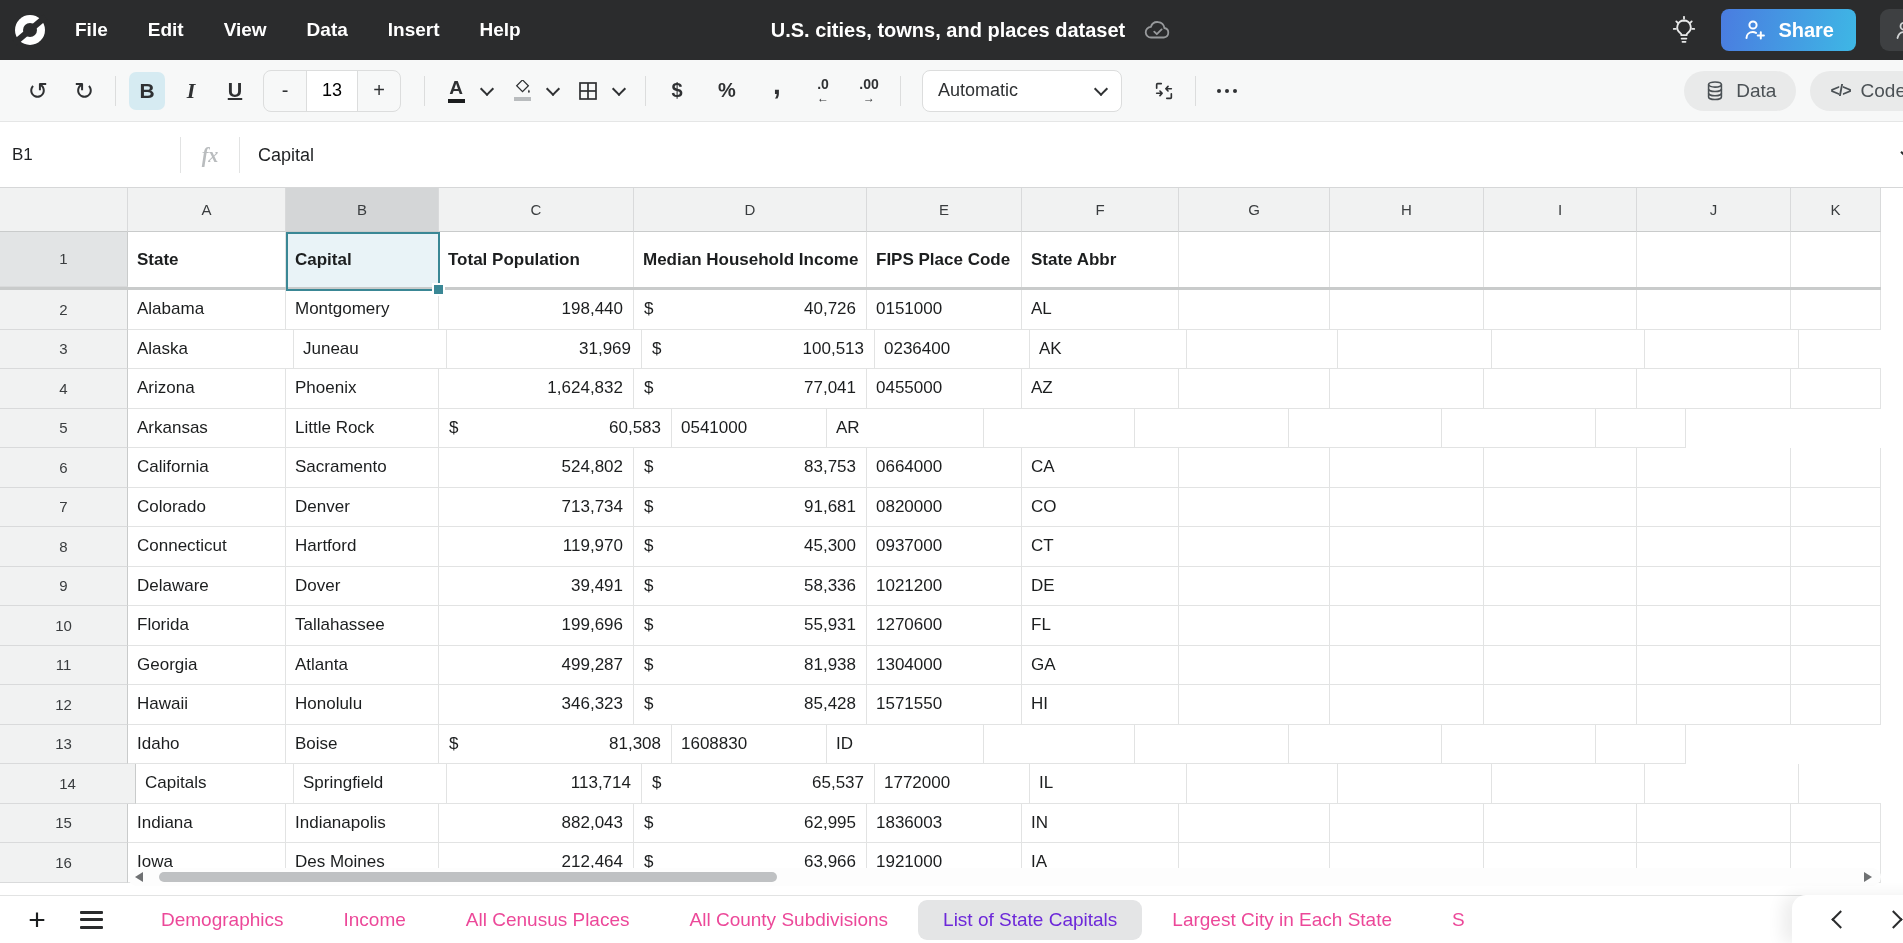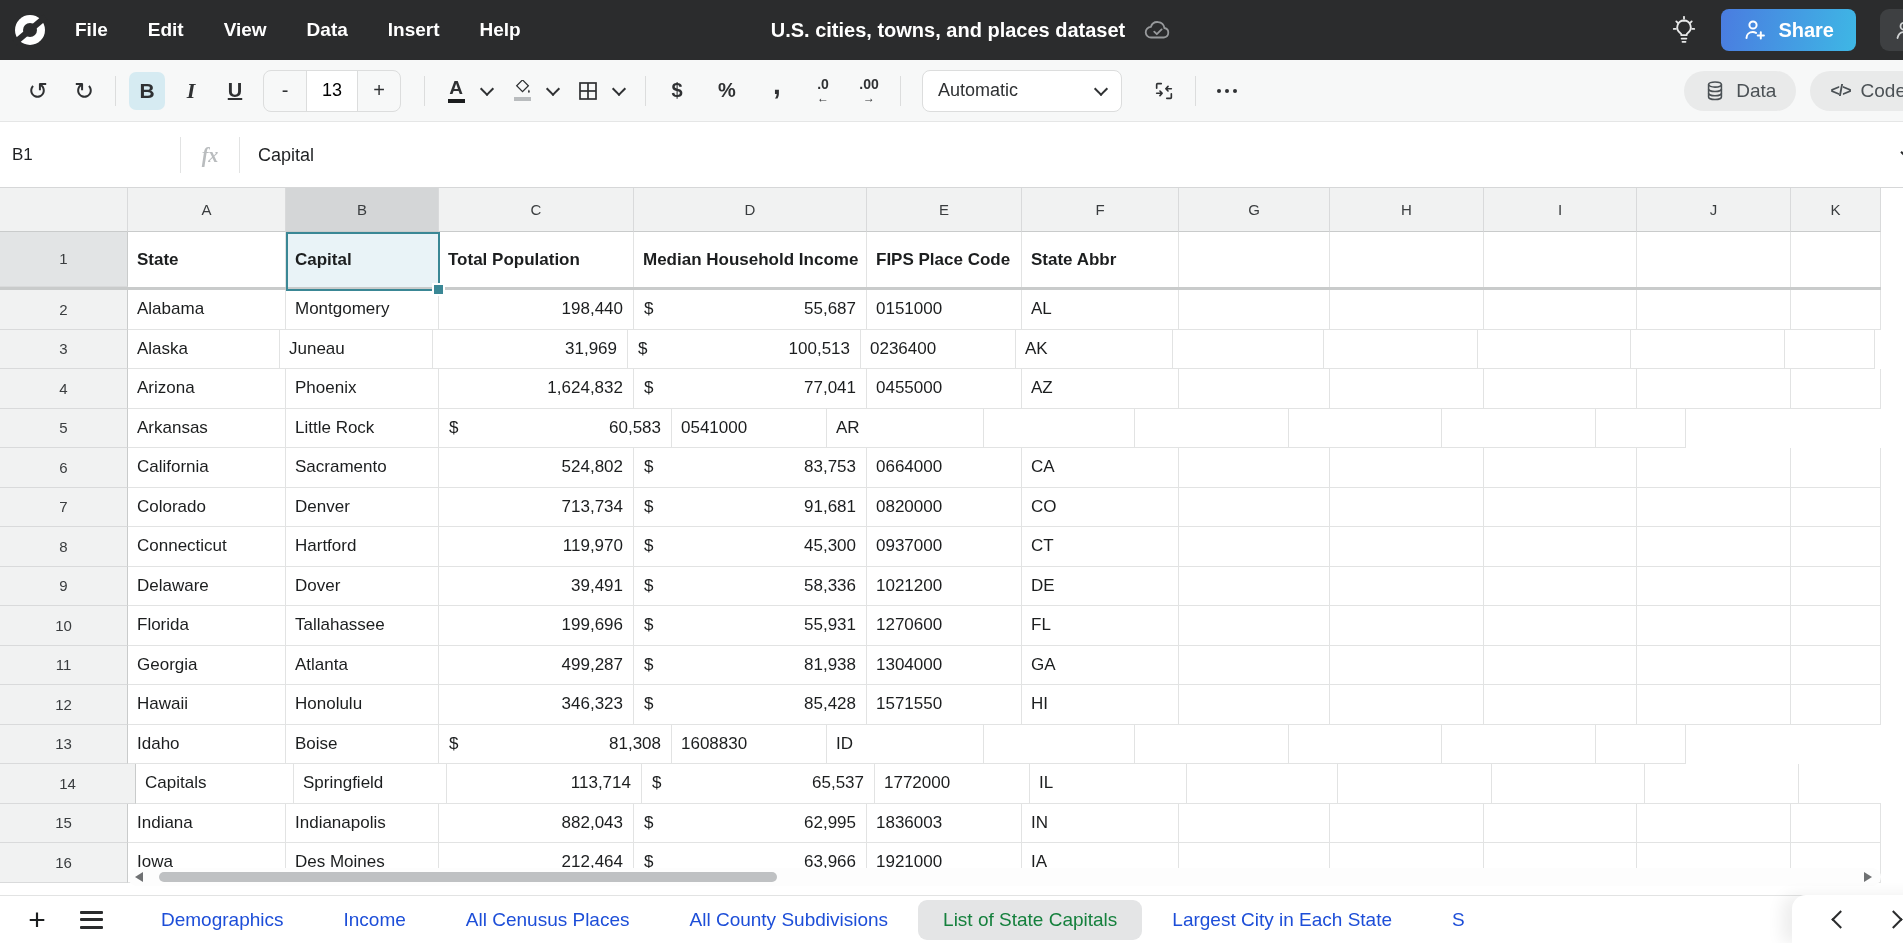--- a/index.html
+++ b/index.html
@@ -79,22 +79,22 @@
   .tri-u{position:absolute;left:5px;top:9px;width:0;height:0;border-left:5.5px solid transparent;border-right:5.5px solid transparent;border-bottom:8px solid #aeb0b2;cursor:pointer;}
   .vthumb{position:absolute;left:5px;top:28px;width:11px;height:88px;border-radius:6px;background:#bfc1c3;cursor:pointer;}
   .tri-d{position:absolute;left:5px;bottom:32px;width:0;height:0;border-left:5.5px solid transparent;border-right:5.5px solid transparent;border-top:8px solid #aeb0b2;cursor:pointer;}
 
   
   .tabbar{position:absolute;left:0;bottom:0;width:100%;height:48px;background:#fff;border-top:1px solid #e2e3e3;display:flex;align-items:center;box-sizing:border-box;}
   .plus-btn{margin-left:20px;width:34px;height:34px;display:flex;align-items:center;justify-content:center;font-size:30px;font-weight:400;color:#1c1e1f;cursor:pointer;flex:none;}
   .burger{margin-left:26px;display:flex;flex-direction:column;gap:4.5px;cursor:pointer;flex:none;}
   .burger i{width:23px;height:3px;background:#2a2c2d;border-radius:1px;}
   .tabs{display:flex;align-items:center;margin-left:28px;white-space:nowrap;}
-  .tab{padding:0 30px;font-size:19px;color:#1d4ed8;height:40px;display:flex;align-items:center;cursor:pointer;flex:none;}
-  .tab.active{background:#e4e5e6;border-radius:9px;color:#15803d;padding:0 25px;}
+  .tab{padding:0 30px;font-size:19px;color:#ec4899;height:40px;display:flex;align-items:center;cursor:pointer;flex:none;}
+  .tab.active{background:#e4e5e6;border-radius:9px;color:#6d28d9;padding:0 25px;}
   .nav-panel{position:absolute;right:0;bottom:0;width:150px;height:48px;background:#fff;border-top-left-radius:14px;box-shadow:-10px 0 16px rgba(0,0,0,0.07);display:flex;align-items:center;justify-content:center;gap:48px;}
   .pchev{width:11px;height:11px;border-right:2.6px solid #2a2c2d;border-bottom:2.6px solid #2a2c2d;cursor:pointer;}
   .pchev.left{transform:rotate(135deg);margin-right:-4px;}
   .pchev.right{transform:rotate(-45deg);margin-left:-4px;}
 </style>
 </head>
 <body>
 
 <div id="app">
 
@@ -275,33 +275,33 @@
           <div class="gcell" style="width: 90px;"></div>
         </div>
         <div class="thickline"></div>
         <div class="grow drow">
           <div class="gcell rowhdr" style="width: 128px;">2</div>
           <div class="gcell " style="width: 158px;">Alabama</div>
           <div class="gcell " style="width: 153px;">Montgomery</div>
           <div class="gcell numcell" style="width: 195px;">198,440</div>
           <div class="gcell moneycell" style="width: 233px;">
             <div>$</div>
-            <div>55,687</div>
+            <div>40,726</div>
           </div>
           <div class="gcell " style="width: 155px;">0151000</div>
           <div class="gcell " style="width: 157px;">AL</div>
           <div class="gcell " style="width: 151px;"></div>
           <div class="gcell " style="width: 154px;"></div>
           <div class="gcell " style="width: 153px;"></div>
           <div class="gcell " style="width: 154px;"></div>
           <div class="gcell " style="width: 90px;"></div>
         </div>
         <div class="grow drow">
           <div class="gcell rowhdr" style="width: 128px;">3</div>
-          <div class="gcell " style="width: 152px;">Alaska</div>
+          <div class="gcell " style="width: 166px;">Alaska</div>
           <div class="gcell " style="width: 153px;">Juneau</div>
           <div class="gcell numcell" style="width: 195px;">31,969</div>
           <div class="gcell moneycell" style="width: 233px;">
             <div>$</div>
             <div>100,513</div>
           </div>
           <div class="gcell " style="width: 155px;">0236400</div>
           <div class="gcell " style="width: 157px;">AK</div>
           <div class="gcell " style="width: 151px;"></div>
           <div class="gcell " style="width: 154px;"></div>

